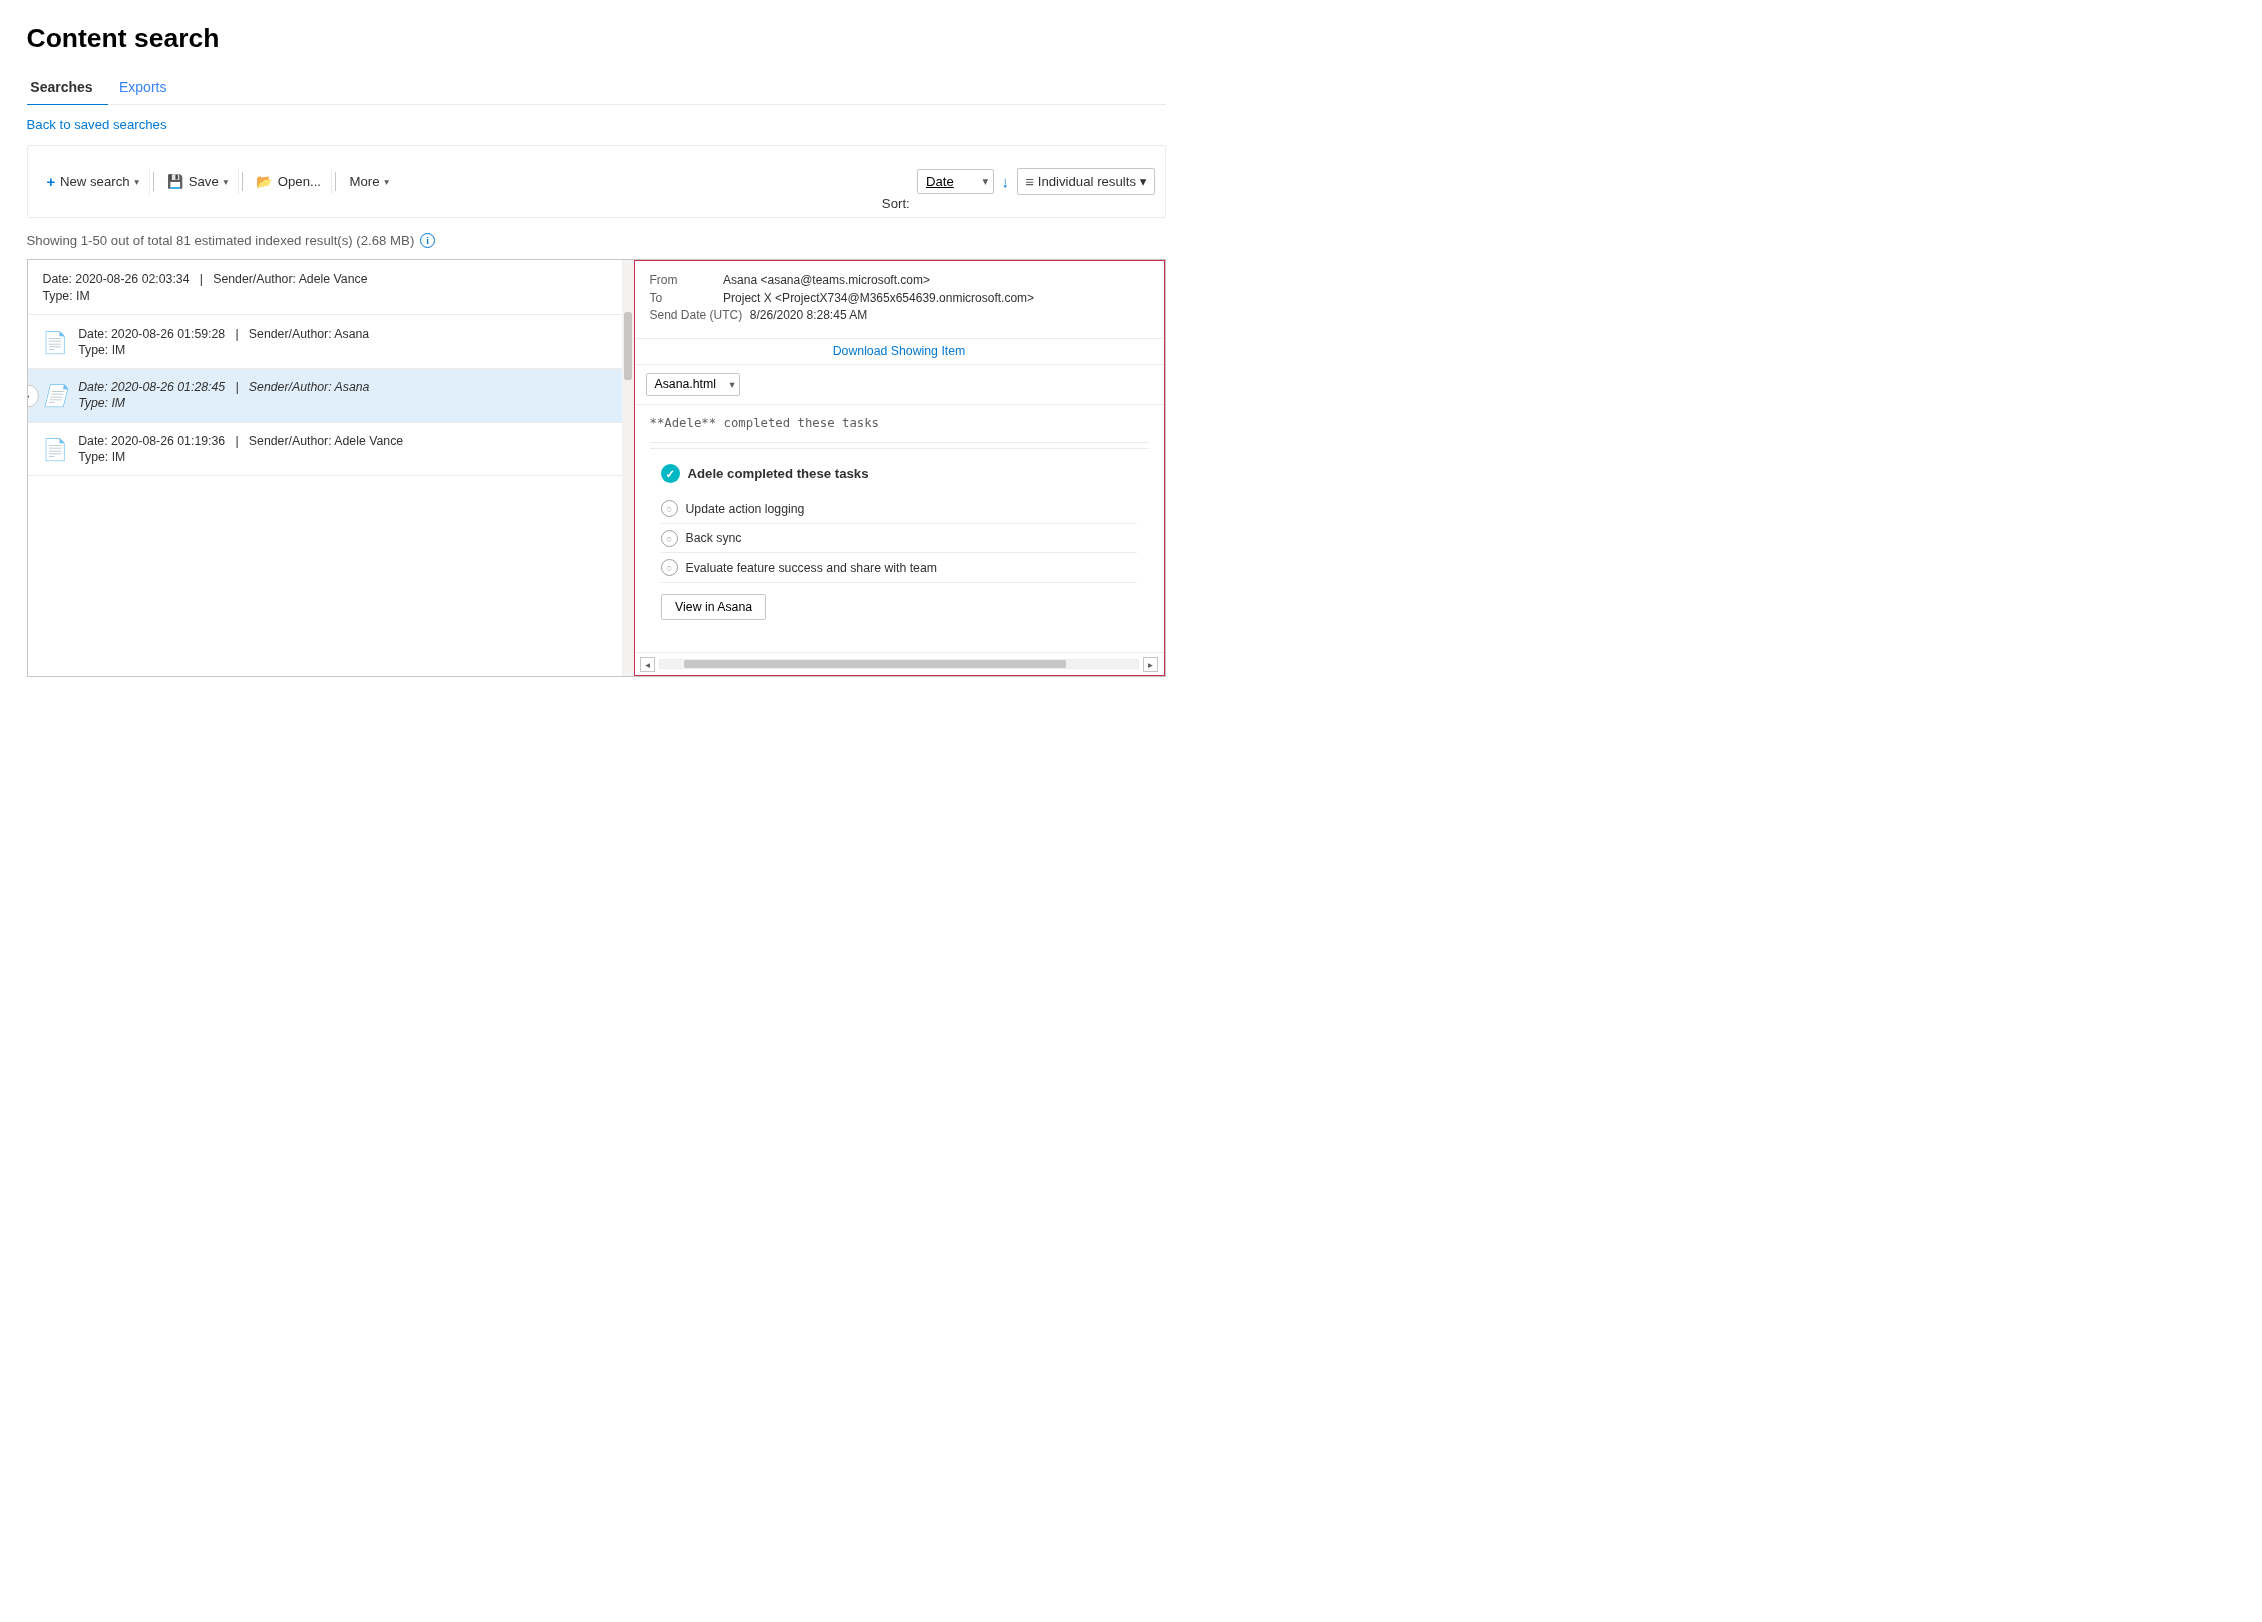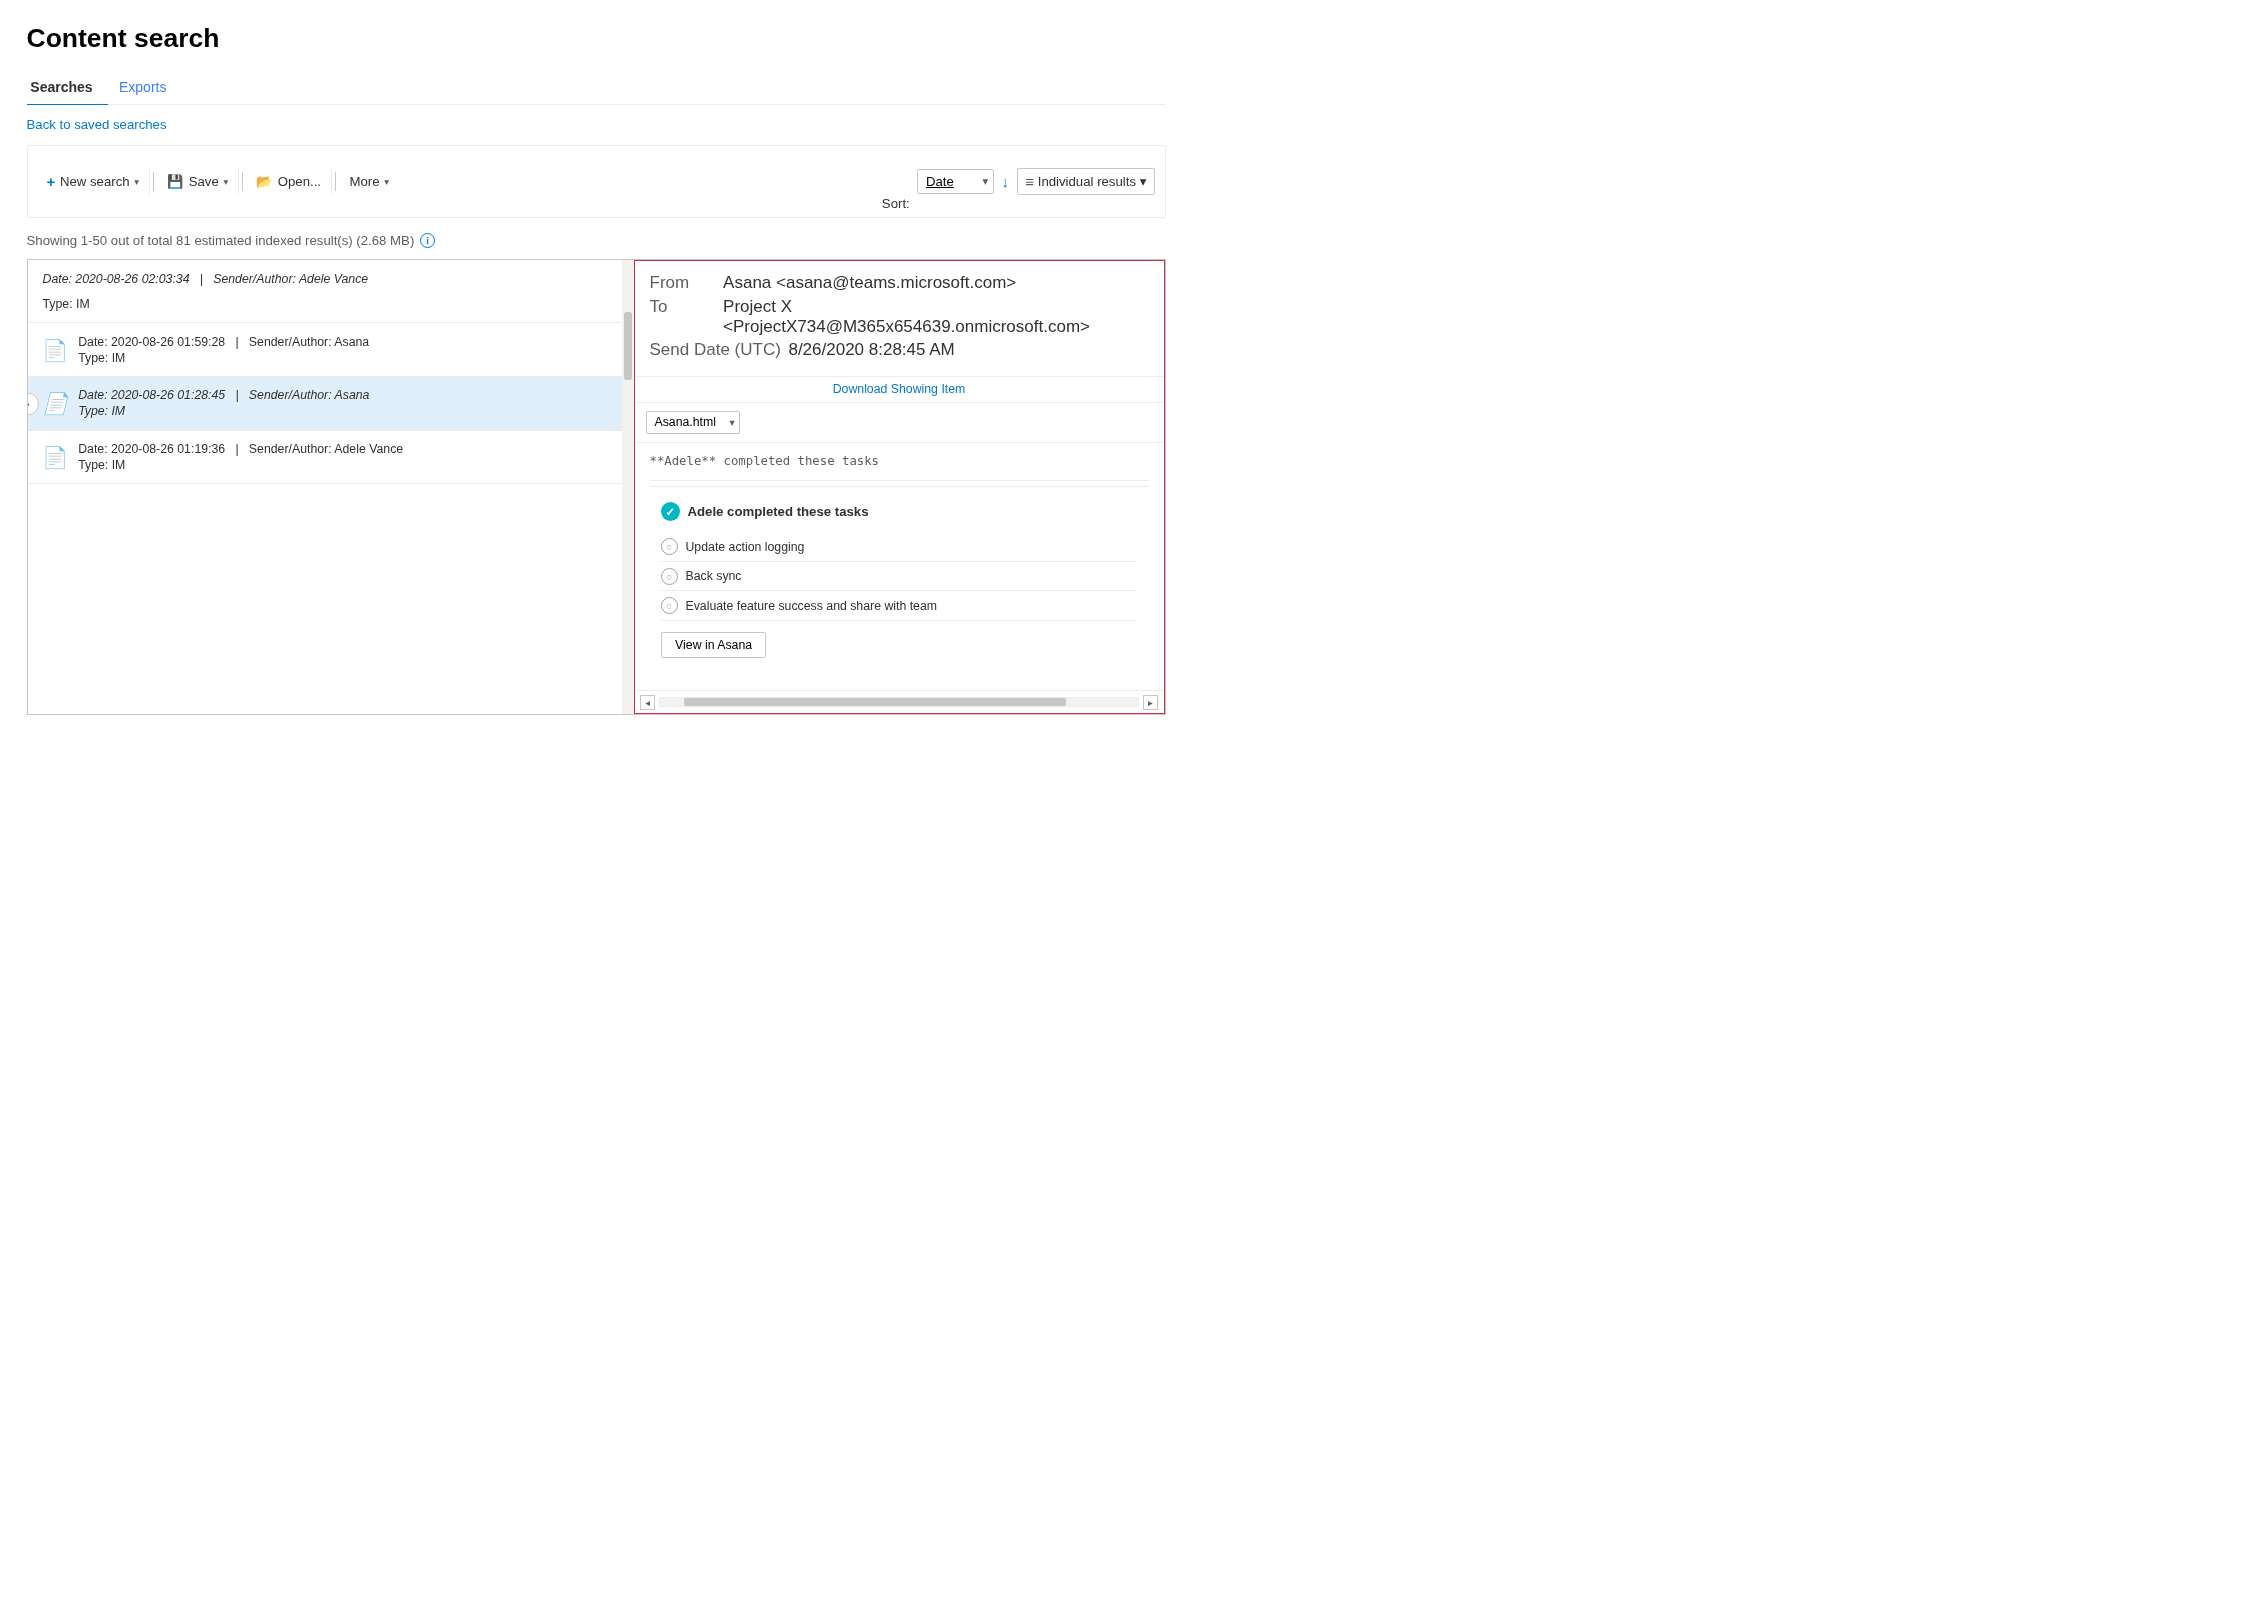--- a/index.html
+++ b/index.html
@@ -31,35 +31,35 @@
 
     .results-info { font-size: 13.2px; color: #605e5c; margin-bottom: 11.4px; display: flex; align-items: center; gap: 5.7px; }
     .info-icon { width: 15px; height: 15px; border-radius: 50%; border: 1.4px solid #0078d4; display: inline-flex; align-items: center; justify-content: center; font-size: 9.5px; color: #0078d4; font-weight: 700; cursor: pointer; }
 
     .main-content { display: flex; gap: 0; border: 0.9px solid #c8c6c4; }
 
     .results-list { overflow-y: auto; max-height: 549px; }
 
     .result-item { padding: 11.4px 15px; border-bottom: 0.9px solid #edebe9; cursor: pointer; }
 
-    .result-item .meta { font-size: 12.3px; color: #323130; margin-bottom: 11px; font-style: italic; }
+    .result-item .meta { font-size: 12.3px; color: #323130; margin-bottom: 3px; }
     .result-item .type { font-size: 12.3px; color: #323130; }
 
     .result-item-with-icon { display: flex; gap: 9.5px; align-items: flex-start; padding: 11.4px 15px; border-bottom: 0.9px solid #edebe9; cursor: pointer; }
     .result-item-with-icon.selected { background: #e1effa; }
     .file-icon { font-size: 23px; color: #605e5c; margin-top: 1.9px; }
     .result-meta-block .meta { font-size: 12.3px; color: #323130; margin-bottom: 1.9px; }
     .result-meta-block .type { font-size: 12.3px; color: #323130; }
 
     .expand-btn { position: absolute; left: -13.2px; top: 50%; transform: translateY(-50%); background: #fff; border: 0.9px solid #c8c6c4; border-radius: 50%; width: 23px; height: 23px; display: flex; align-items: center; justify-content: center; cursor: pointer; font-size: 11.4px; z-index: 10; color: #323130; }
 
     .preview-panel { flex: 1; border: 1.9px solid #cc2c4e; position: relative; }
 
     .email-header { padding: 11.4px 15px; border-bottom: 0.9px solid #edebe9; }
-    .email-header-row { display: flex; gap: 7.6px; margin-bottom: 3.8px; font-size: 17px; }
+    .email-header-row { display: flex; gap: 7.6px; margin-bottom: 3.8px; font-size: 12px; }
     .email-header-label { color: #605e5c; min-width: 66px; }
     .email-header-value { color: #323130; flex: 1; }
 
     .download-link { color: #0078d4; font-size: 12.3px; cursor: pointer; text-align: center; padding: 5.7px 0; display: block; border-bottom: 0.9px solid #edebe9; }
 
     .format-select-wrap { padding: 7.6px 11.4px; border-bottom: 0.9px solid #edebe9; }
     .format-select { border: 0.9px solid #c8c6c4; border-radius: 1.9px; padding: 3.8px 23px 3.8px 7.6px; font-size: 12.3px; appearance: none; background: #fff; cursor: pointer; }
     .format-select-container { position: relative; display: inline-flex; align-items: center; }
     .format-select-container::after { content: '▾'; position: absolute; right: 5.7px; pointer-events: none; font-size: 10.4px; color: #605e5c; }
 

